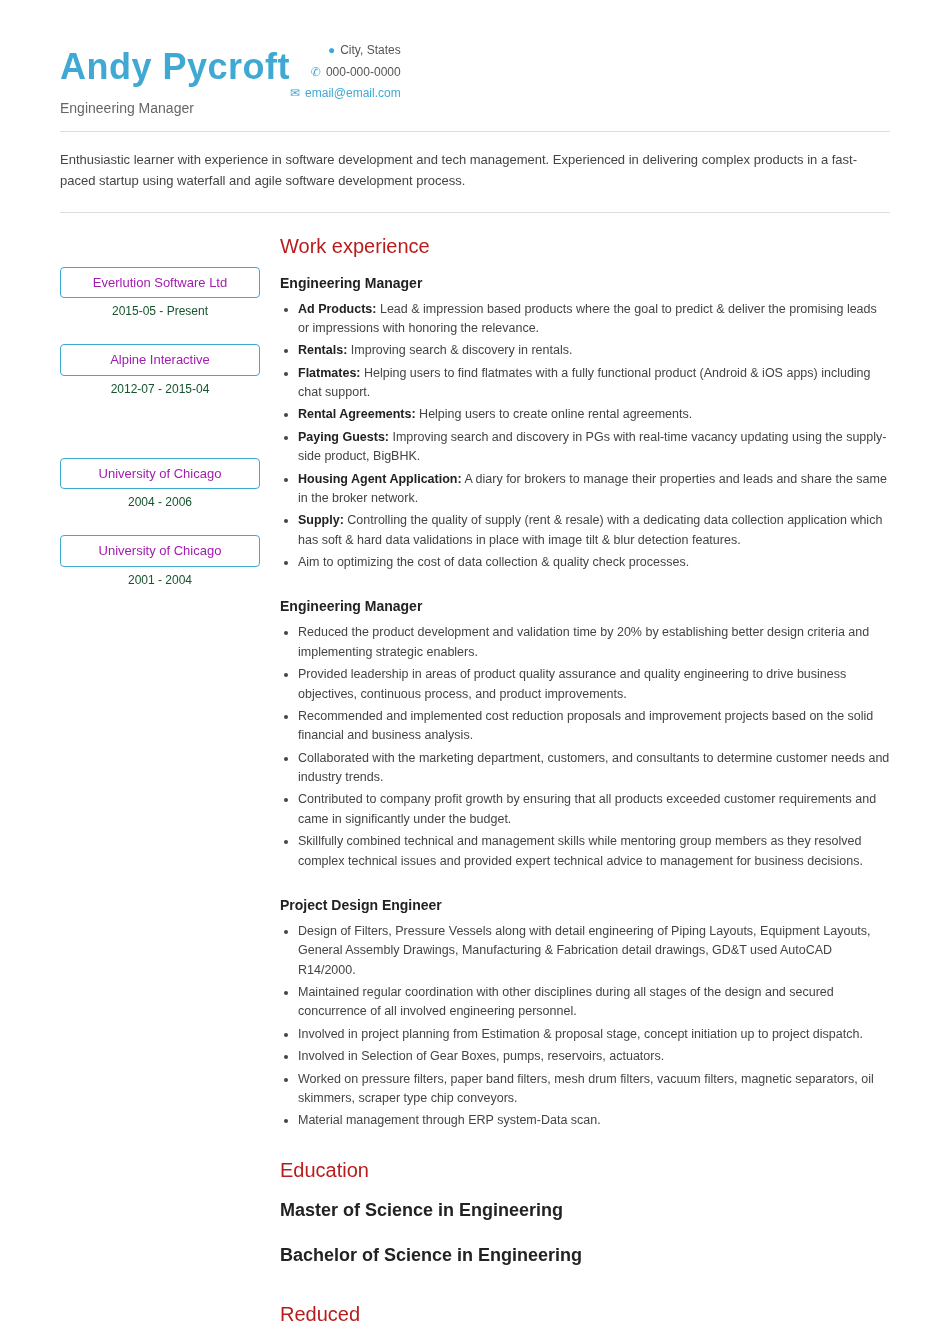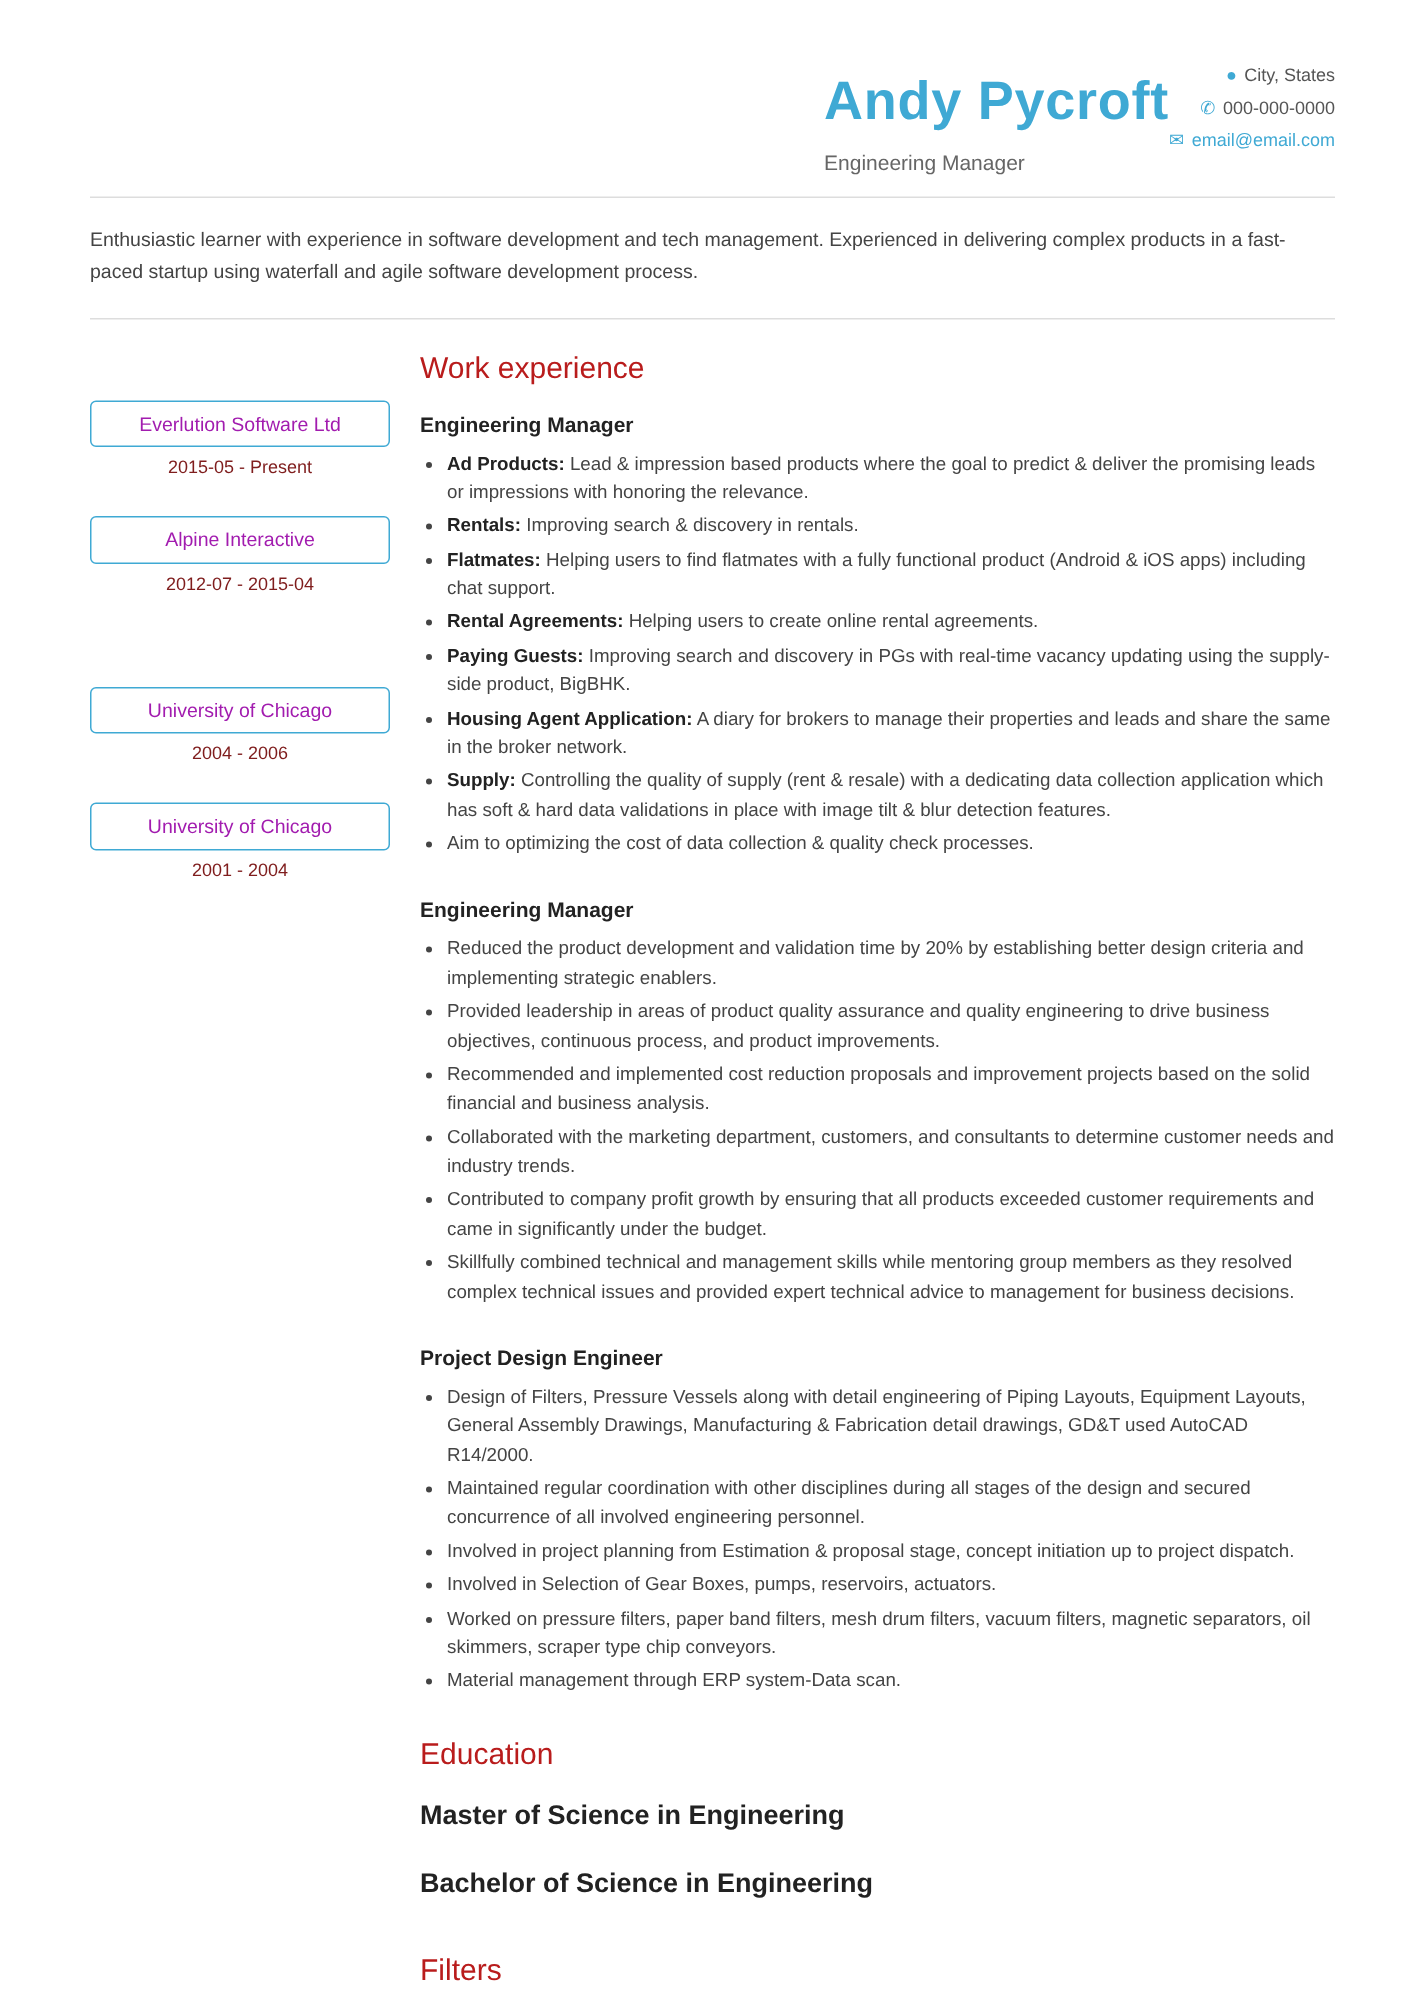--- a/index.html
+++ b/index.html
@@ -12,21 +12,21 @@
       width: 950px;
       min-height: 1340px;
     }
     .resume-wrapper {
       padding: 40px 60px 40px 60px;
       max-width: 950px;
     }
     
     .header {
       display: flex;
-      justify-content: flex-end;
+      justify-content: flex-start;
       align-items: flex-start;
       margin-bottom: 8px;
     }
     .header-left h1 {
       font-size: 36px;
       font-weight: 700;
       color: #3fa9d4;
       letter-spacing: 0.5px;
     }
     .header-left .subtitle {
@@ -99,21 +99,21 @@
       color: #a21caf;
       font-size: 13px;
       font-weight: 500;
       display: inline-block;
       margin-bottom: 4px;
       text-align: center;
       width: 100%;
     }
     .date-range {
       font-size: 12px;
-      color: #7f1d1d;
+      color: #14532d;
       margin-bottom: 16px;
       text-align: center;
     }
     
     .job-entry {
       margin-bottom: 24px;
     }
     .job-title {
       font-size: 14px;
       font-weight: 700;
@@ -272,18 +272,18 @@
 
       <div class="edu-entry">
         <div class="edu-degree">Master of Science in Engineering</div>
       </div>
 
       <div class="edu-entry">
         <div class="edu-degree">Bachelor of Science in Engineering</div>
       </div>
 
       <div class="skills-section" style="margin-top: 30px;">
-        <h2 class="section-title">Filters</h2>
+        <h2 class="section-title">Reduced</h2>
       </div>
 
     </div>
   </div>
 </div>
 
 </body></html>

